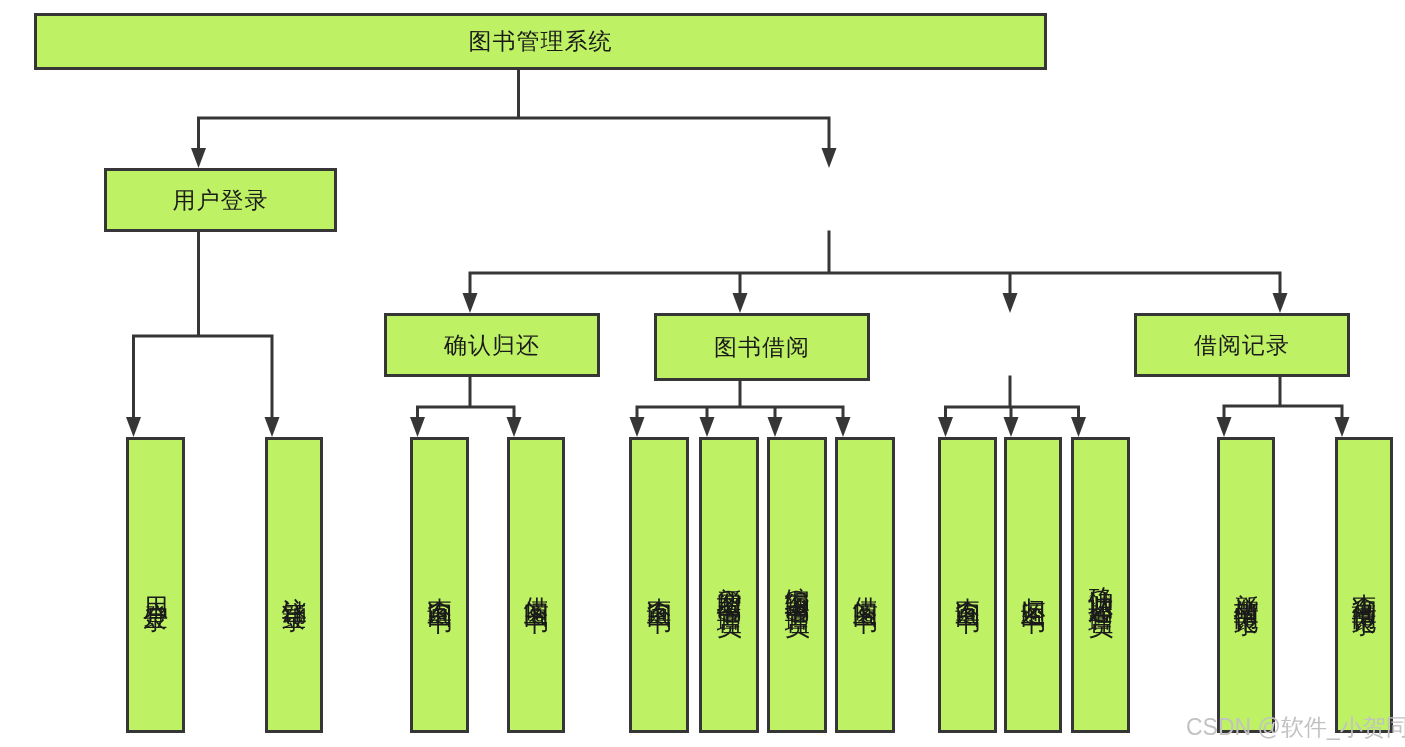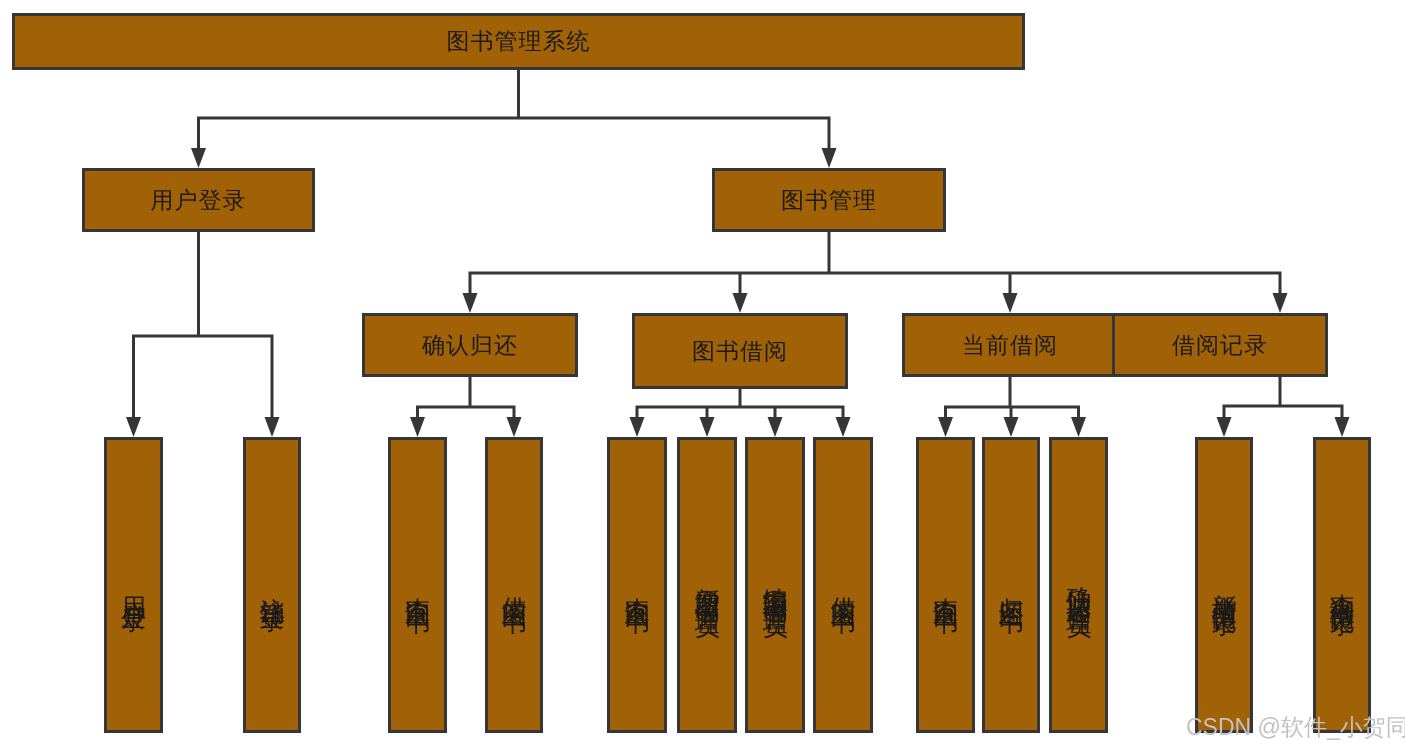--- a/index.html
+++ b/index.html
@@ -10,23 +10,23 @@
   body{
     width:1405px;height:747px;background:var(--bg);
     font-family:"Liberation Sans",sans-serif;
     position:relative;overflow:hidden;
   }
   .stage{position:absolute;left:0;top:0;width:1405px;height:747px}
   svg.connectors{position:absolute;left:0;top:0;z-index:1}
   .lines{fill:none;stroke:var(--line);stroke-width:3;stroke-linecap:square}
   .arrows{fill:var(--line);stroke:none}
   .node{
-    position:absolute;background:#a16207;border:3px solid var(--border);
+    position:absolute;background:#bef264;border:3px solid var(--border);
     display:flex;align-items:center;justify-content:center;
-    color:var(--text);z-index:2;
+    color:var(--text);z-index:2;margin-left:22px;
   }
   .h{font-size:23px;letter-spacing:1px;white-space:nowrap}
   .v{font-size:25px}
   .v .vt{
     writing-mode:vertical-rl;text-orientation:mixed;
     letter-spacing:4px;line-height:1.1;
   }
   .watermark{
     position:absolute;left:1186px;top:712px;z-index:5;
     font-size:23px;color:var(--wm);white-space:nowrap;
@@ -52,25 +52,23 @@
       M462.5 293h15L470 313z M732.5 293h15L740 313z M1002.5 293h15L1010 313z M1272.5 293h15L1280 313z
       M410 417h15L417.5 437z M506.5 417h15L514 437z
       M629.5 417h15L637 437z M699.5 417h15L707 437z M767.5 417h15L775 437z M835.5 417h15L843 437z
       M938 417h15L945.5 437z M1003.5 417h15L1011 437z M1071 417h15L1078.5 437z
       M1216.5 417h15L1224 437z M1334.5 417h15L1342 437z"></path>
   </svg>
 
   <div class="node h" style="left:12px;top:13px;width:1013px;height:57px">图书管理系统</div>
 
   <div class="node h" style="left:82px;top:168px;width:233px;height:64px">用户登录</div>
-  <div class="node h" style="left:712px;top:168px;width:234px;height:64px">图书管理</div>
 
   <div class="node h" style="left:362px;top:313px;width:216px;height:64px">确认归还</div>
-  <div class="node h" style="left:632px;top:313px;width:216px;height:76px">图书借阅</div>
-  <div class="node h" style="left:902px;top:313px;width:216px;height:64px">当前借阅</div>
+  <div class="node h" style="left:632px;top:313px;width:216px;height:68px">图书借阅</div>
   <div class="node h" style="left:1112px;top:313px;width:216px;height:64px">借阅记录</div>
 
   <div class="node v" style="left:104px;top:437px;width:59px;height:296px">
     <span class="vt">用户登录</span>
   </div>
   <div class="node v" style="left:243px;top:437px;width:58px;height:296px">
     <span class="vt">注销登录</span>
   </div>
 
   <div class="node v" style="left:388px;top:437px;width:59px;height:296px">

